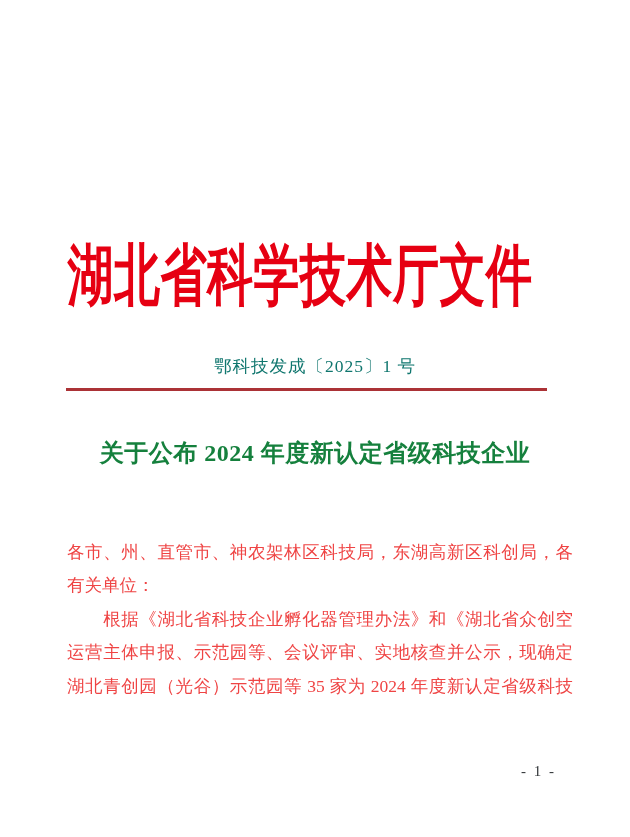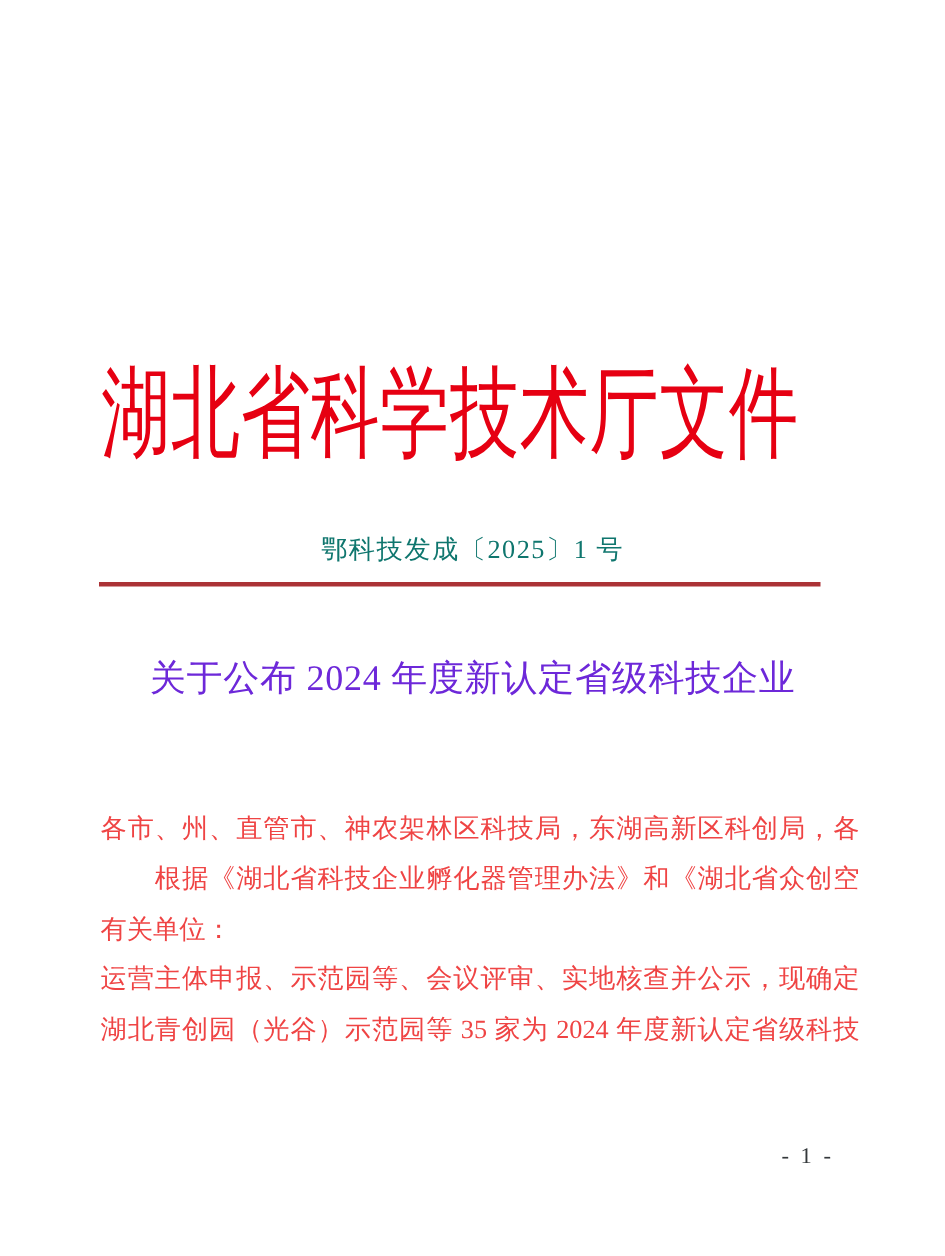--- a/index.html
+++ b/index.html
@@ -18,21 +18,21 @@
   .header-title {
     position: absolute;
     top: 238px;
     left: 0;
     width: 600px;
     height: 76px;
     line-height: 76px;
     text-align: center;
     color: var(--header-red, #e60012);
     font-size: 46px;
-    font-weight: 400;
+    font-weight: 700;
     white-space: nowrap;
   }
   .header-title .stretch {
     display: inline-block;
     transform: scaleY(1.45);
     transform-origin: 50% 50%;
     letter-spacing: 0.5px;
   }
   .doc-number {
     position: absolute;
@@ -53,23 +53,23 @@
     height: 3px;
     background: var(--rule-red, #ab3236);
   }
   .doc-title {
     position: absolute;
     top: 437px;
     left: 0;
     width: 630px;
     text-align: center;
     font-size: 24px;
-    font-weight: normal;
+    font-weight: bold;
     line-height: 33.5px;
-    color: #6d28d9;
+    color: #15803d;
     letter-spacing: 0.5px;
   }
   .body-text {
     position: absolute;
     top: 536px;
     left: 67px;
     width: 506px;
     font-size: 17.5px;
     line-height: 33.4px;
     color: #ef4444;
@@ -104,21 +104,21 @@
   <div class="doc-number">鄂科技发成〔2025〕1 号</div>
 
   <div class="red-rule"></div>
 
   <div class="doc-title">
     <div>关于公布 2024 年度新认定省级科技企业</div>
   </div>
 
   <div class="body-text">
     <div class="body-line">各市、州、直管市、神农架林区科技局，东湖高新区科创局，各</div>
+    <div class="body-line plain">有关单位：</div>
     <div class="body-line">　　根据《湖北省科技企业孵化器管理办法》和《湖北省众创空</div>
-    <div class="body-line plain">有关单位：</div>
     <div class="body-line">运营主体申报、示范园等、会议评审、实地核查并公示，现确定</div>
     <div class="body-line">湖北青创园（光谷）示范园等 35 家为 2024 年度新认定省级科技</div>
   </div>
 
   <div class="page-number">- 1 -</div>
 
 </div>
 
 </body></html>

